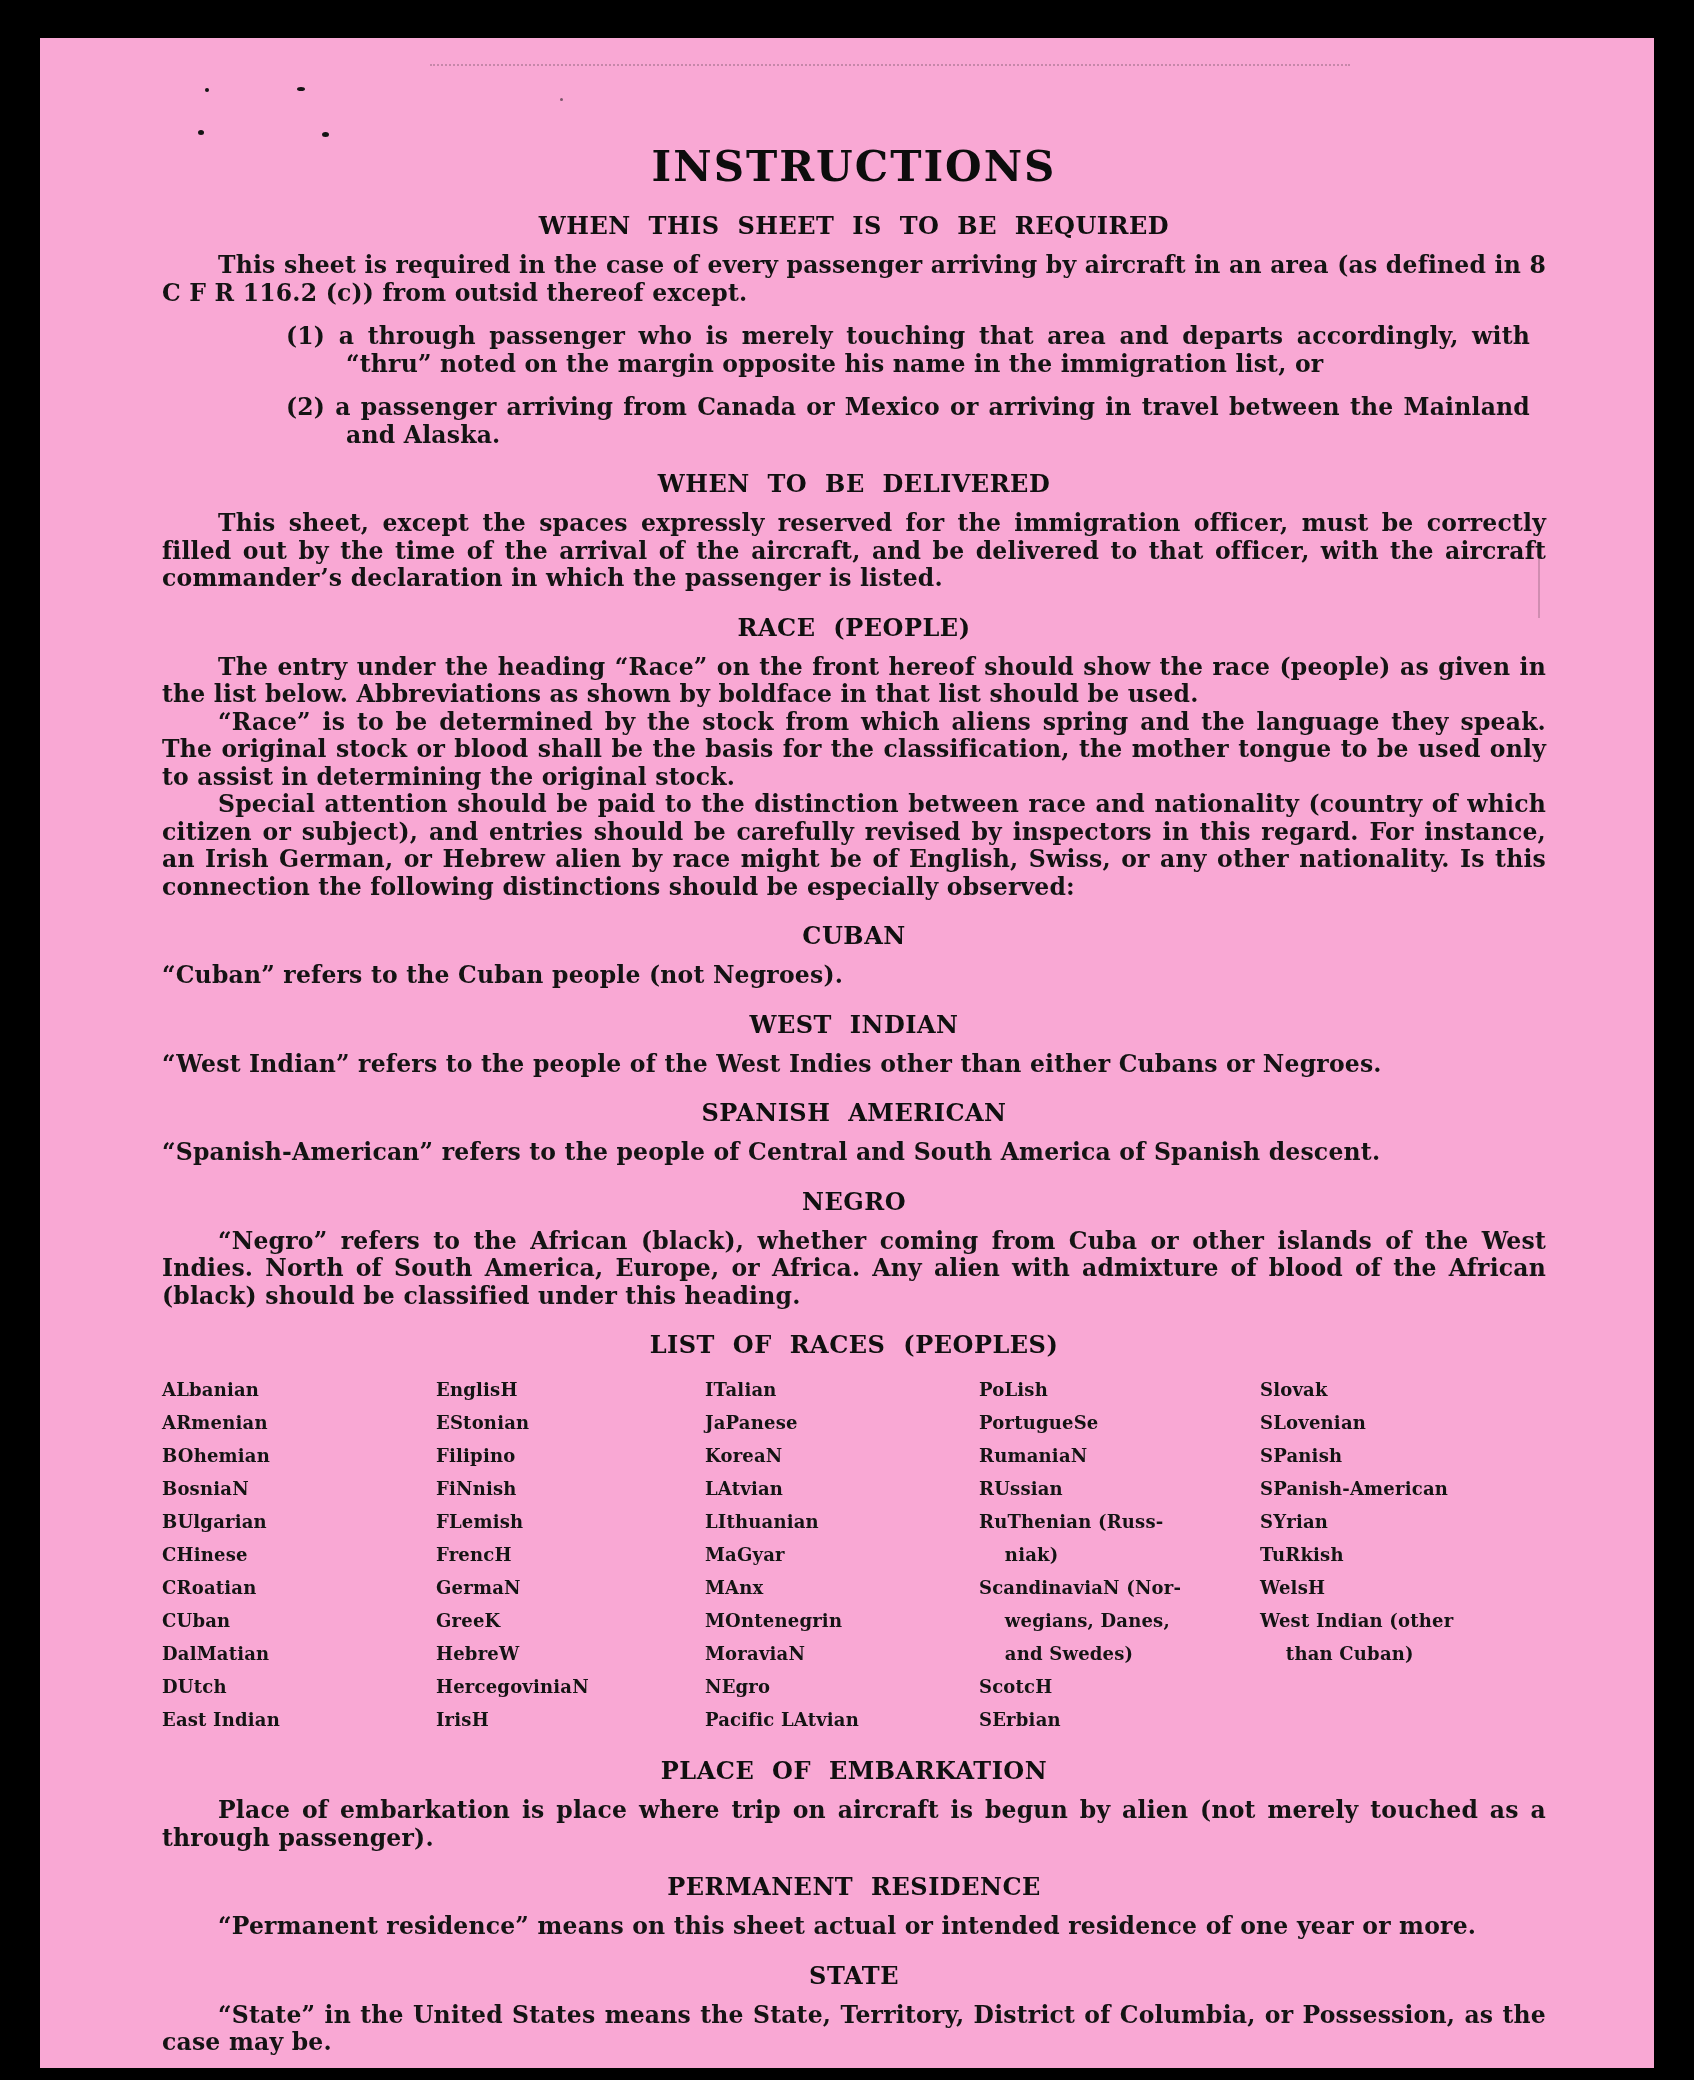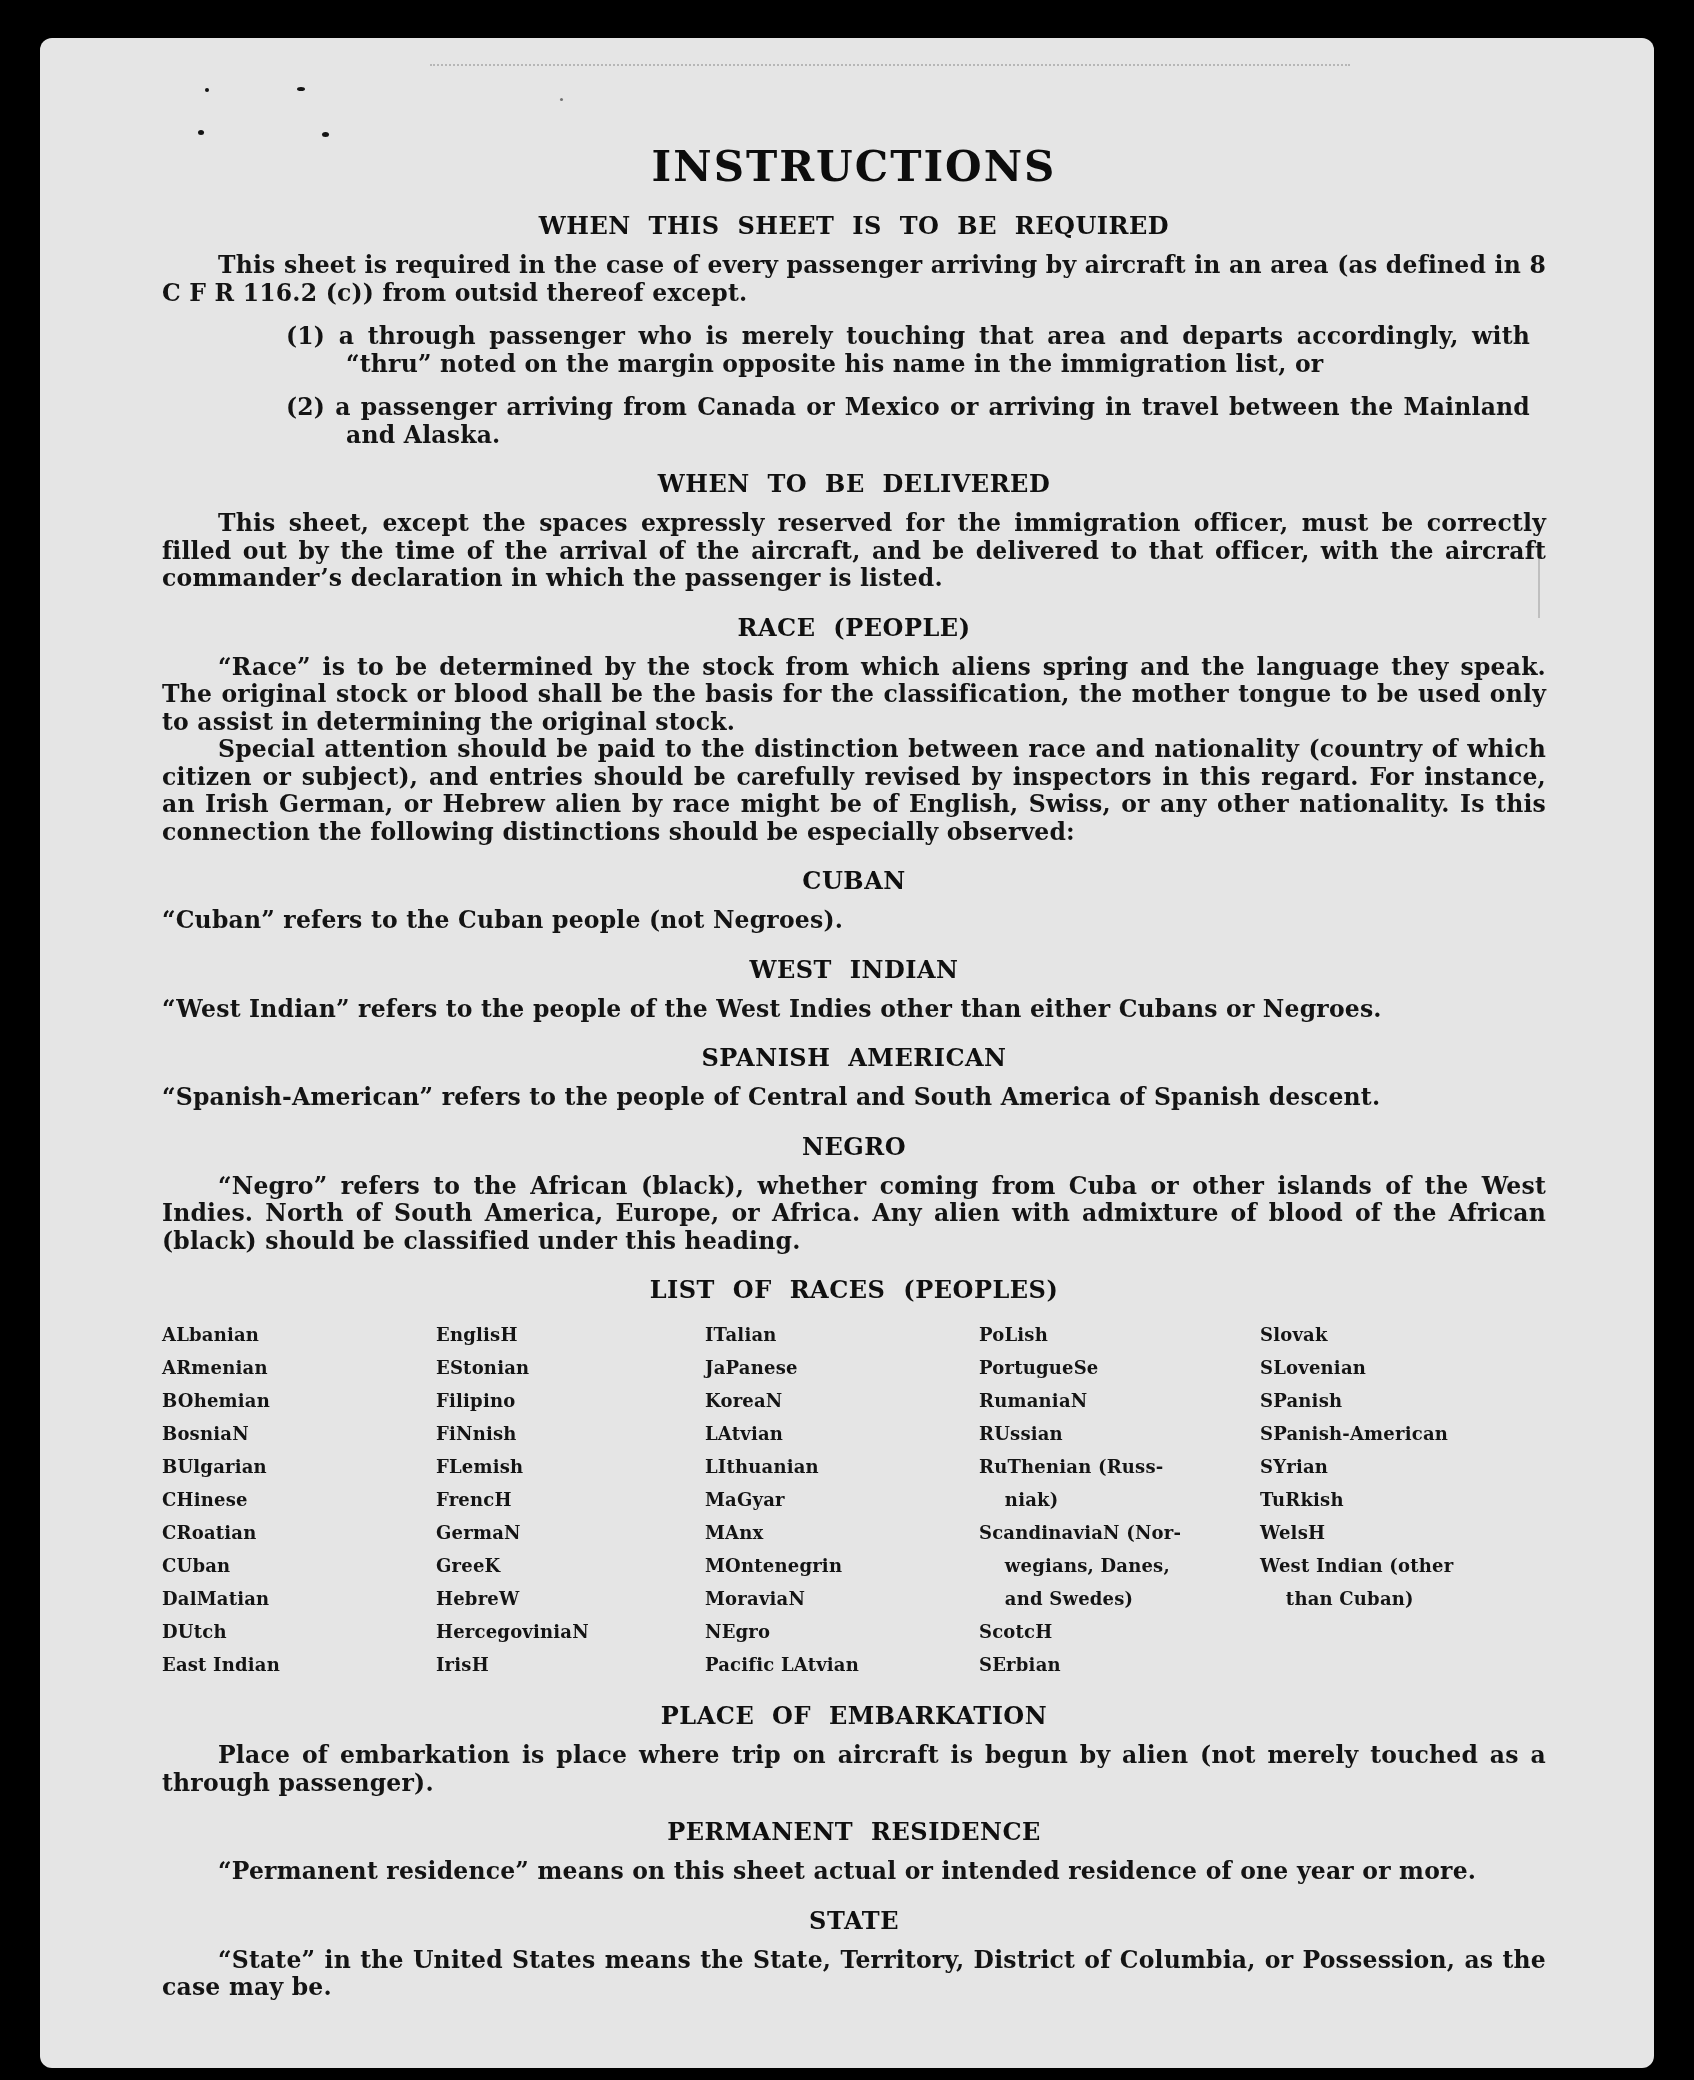--- a/index.html
+++ b/index.html
@@ -13,27 +13,26 @@
     position: relative;
     font-family: "DejaVu Serif", serif;
     overflow: hidden;
   }
   .paper {
     position: absolute;
     left: 40px;
     top: 38px;
     width: 1614px;
     height: 2030px;
-    background: #e5e5e5;
+    background: #f9a8d4;
     color: #141414;
     padding: 104px 108px 0 122px;
     box-sizing: border-box;
     overflow: hidden;
     font-weight: 700;
-    border-radius: 12px;
   }
   h1.doc-title {
     margin: 0 0 14px 0;
     text-align: center;
     font-size: 42px;
     font-weight: 700;
     letter-spacing: 2px;
     word-spacing: 4px;
     color: #0d0d0d;
   }
@@ -125,20 +124,21 @@
     <p class="numbered-item">(2) a passenger arriving from Canada or Mexico or arriving in travel between the Mainland and Alaska.</p>
   </section>
 
   <section>
     <h2 class="doc-heading">WHEN TO BE DELIVERED</h2>
     <p class="body-text first-indent">This sheet, except the spaces expressly reserved for the immigration officer, must be correctly filled out by the time of the arrival of the aircraft, and be delivered to that officer, with the aircraft commander’s declaration in which the passenger is listed.</p>
   </section>
 
   <section>
     <h2 class="doc-heading">RACE (PEOPLE)</h2>
+    <p class="body-text first-indent">The entry under the heading “Race” on the front hereof should show the race (people) as given in the list below. Abbreviations as shown by boldface in that list should be used.</p>
     <p class="body-text first-indent">“Race” is to be determined by the stock from which aliens spring and the language they speak. The original stock or blood shall be the basis for the classification, the mother tongue to be used only to assist in determining the original stock.</p>
     <p class="body-text first-indent">Special attention should be paid to the distinction between race and nationality (country of which citizen or subject), and entries should be carefully revised by inspectors in this regard. For instance, an Irish German, or Hebrew alien by race might be of English, Swiss, or any other nationality. Is this connection the following distinctions should be especially observed:</p>
   </section>
 
   <section>
     <h2 class="doc-heading">CUBAN</h2>
     <p class="body-text">“Cuban” refers to the Cuban people (not Negroes).</p>
   </section>
 
   <section>

